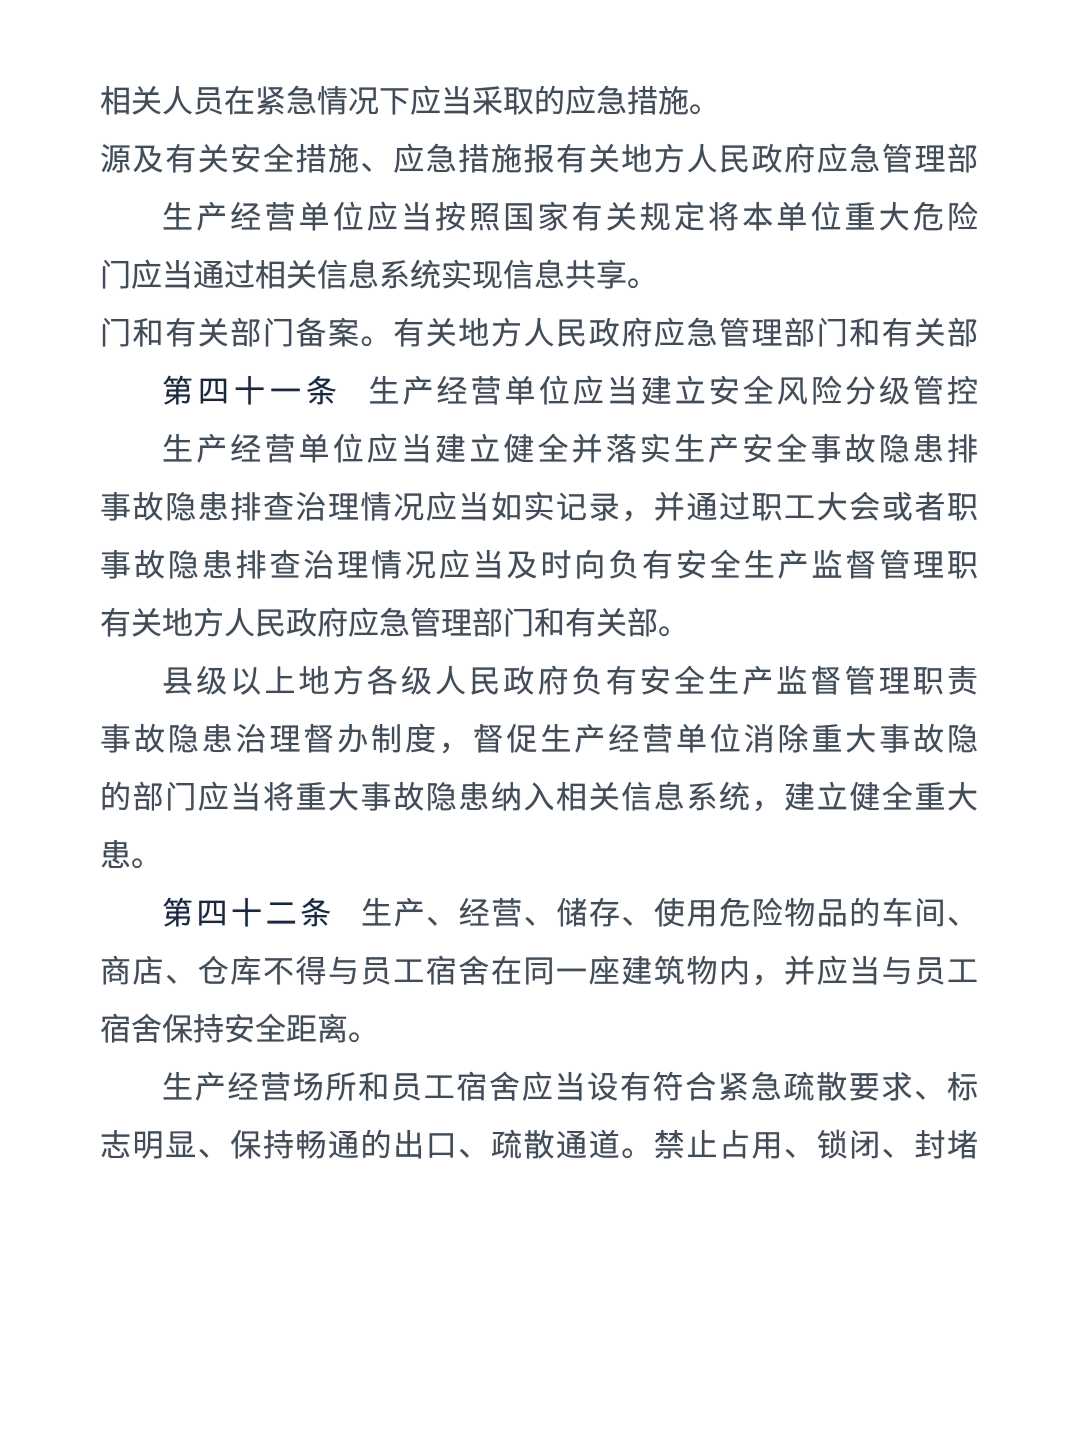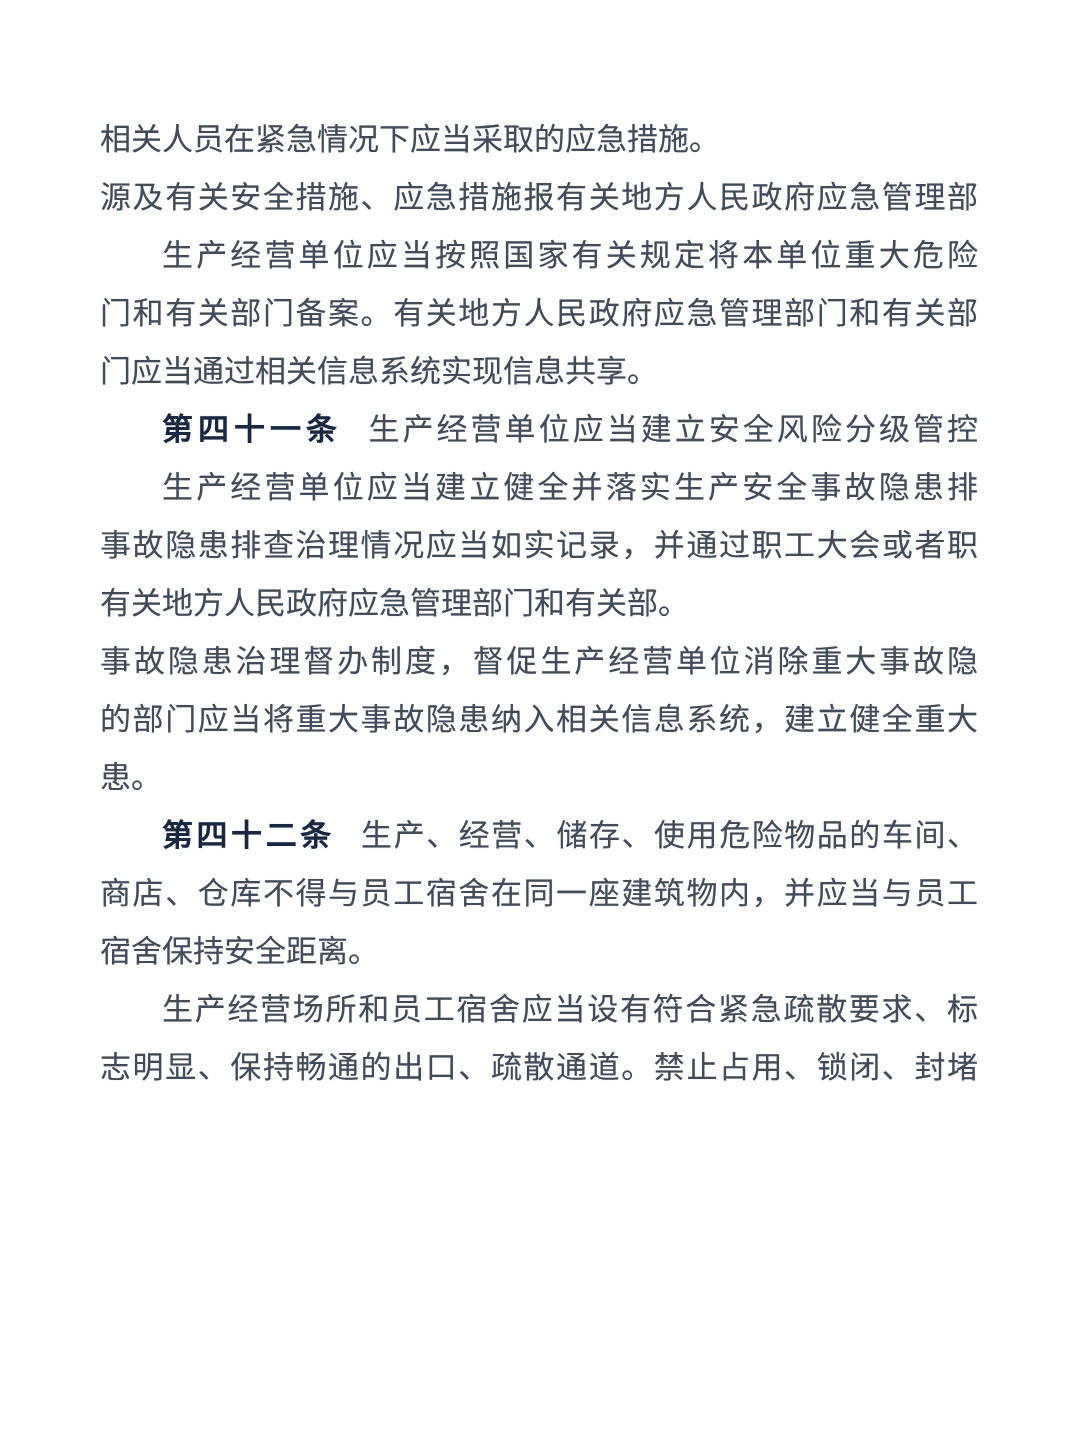--- a/index.html
+++ b/index.html
@@ -11,21 +11,21 @@
     width: 1080px;
     height: 1456px;
     overflow: hidden;
     font-family: "Liberation Serif", "DejaVu Serif", serif;
   }
   .page {
     box-sizing: border-box;
     width: 1080px;
     height: 1456px;
     background: var(--page-bg, #ffffff);
-    padding: 111px 0 0 100px;
+    padding: 73px 0 0 100px;
   }
   .text-block {
     width: 878px;
   }
   .line {
     height: 58px;
     line-height: 58px;
     font-size: 31px;
     color: var(--body-color, #414c58);
     text-align: justify;
@@ -34,41 +34,43 @@
     white-space: nowrap;
   }
   .line.para-end {
     text-align-last: left;
   }
   .line.indent {
     text-indent: 2em;
   }
   .article-no {
     font-family: "Liberation Sans", "DejaVu Sans", sans-serif;
-    font-weight: 700;
+    font-weight: 400;
     color: var(--article-color, #1a2740);
     letter-spacing: 2px;
     margin-right: 0.85em;
     text-shadow: 0 0 1px rgba(26, 39, 64, 0.4);
   }
 </style>
 </head>
 <body>
 
 <div class="page">
   <main class="text-block">
       <div class="line para-end">相关人员在紧急情况下应当采取的应急措施。</div>
       <div class="line">源及有关安全措施、应急措施报有关地方人民政府应急管理部</div>
       <div class="line indent">生产经营单位应当按照国家有关规定将本单位重大危险</div>
+      <div class="line para-end">门应当通过相关信息系统实现信息共享。</div>
       <div class="line">门和有关部门备案。有关地方人民政府应急管理部门和有关部</div>
-      <div class="line para-end">门应当通过相关信息系统实现信息共享。</div>
       <div class="line indent"><span class="article-no">第四十一条</span>生产经营单位应当建立安全风险分级管控</div>
       <div class="line indent">生产经营单位应当建立健全并落实生产安全事故隐患排</div>
       <div class="line">事故隐患排查治理情况应当如实记录，并通过职工大会或者职</div>
+      <div class="line">事故隐患排查治理情况应当及时向负有安全生产监督管理职</div>
       <div class="line para-end">有关地方人民政府应急管理部门和有关部。</div>
+      <div class="line indent">县级以上地方各级人民政府负有安全生产监督管理职责</div>
       <div class="line">事故隐患治理督办制度，督促生产经营单位消除重大事故隐</div>
       <div class="line">的部门应当将重大事故隐患纳入相关信息系统，建立健全重大</div>
       <div class="line para-end">患。</div>
       <div class="line indent"><span class="article-no">第四十二条</span>生产、经营、储存、使用危险物品的车间、</div>
       <div class="line">商店、仓库不得与员工宿舍在同一座建筑物内，并应当与员工</div>
       <div class="line para-end">宿舍保持安全距离。</div>
       <div class="line indent">生产经营场所和员工宿舍应当设有符合紧急疏散要求、标</div>
       <div class="line">志明显、保持畅通的出口、疏散通道。禁止占用、锁闭、封堵</div>
     </main>
 </div>

